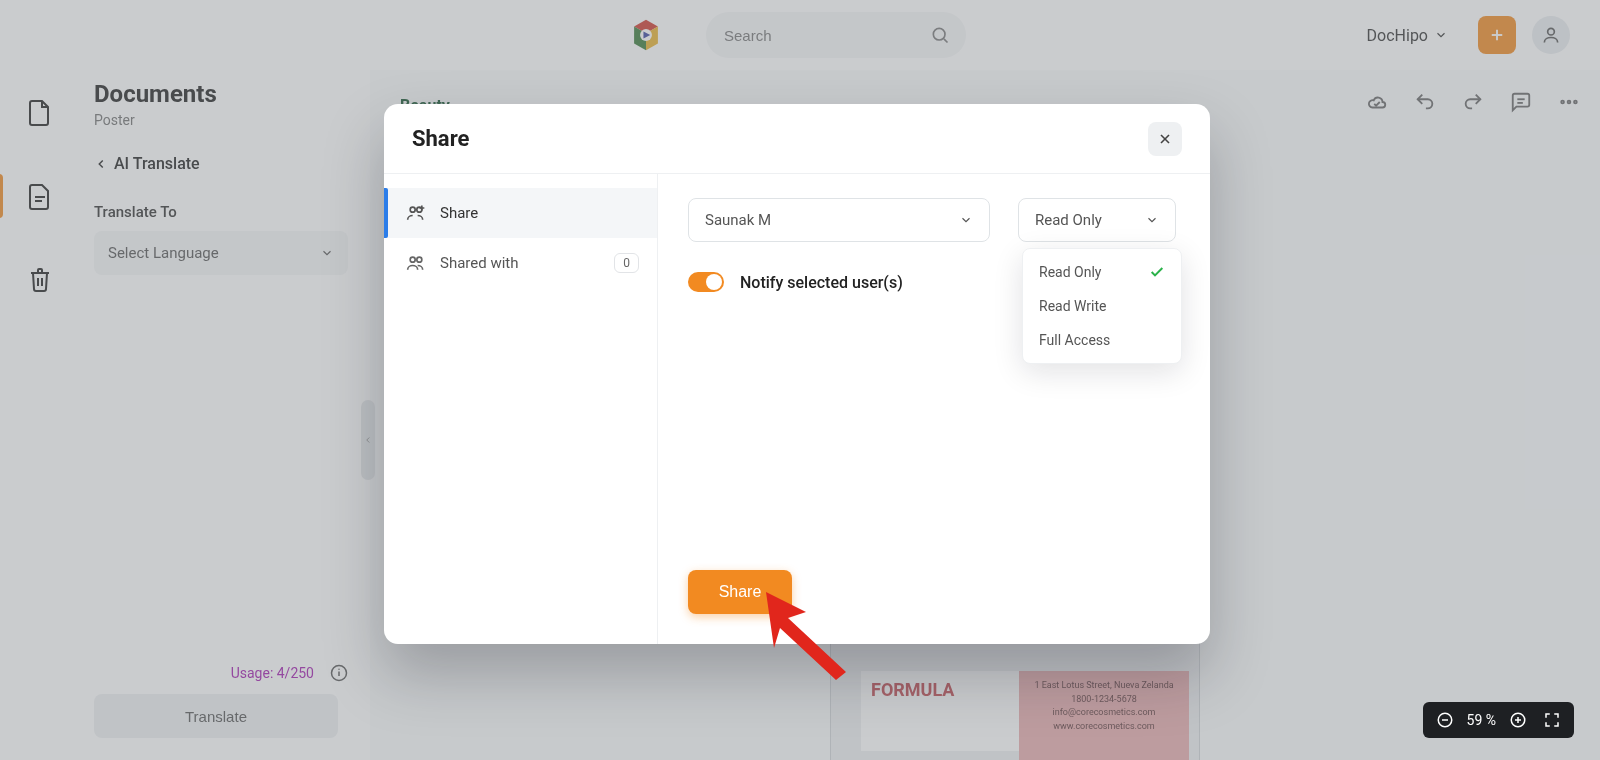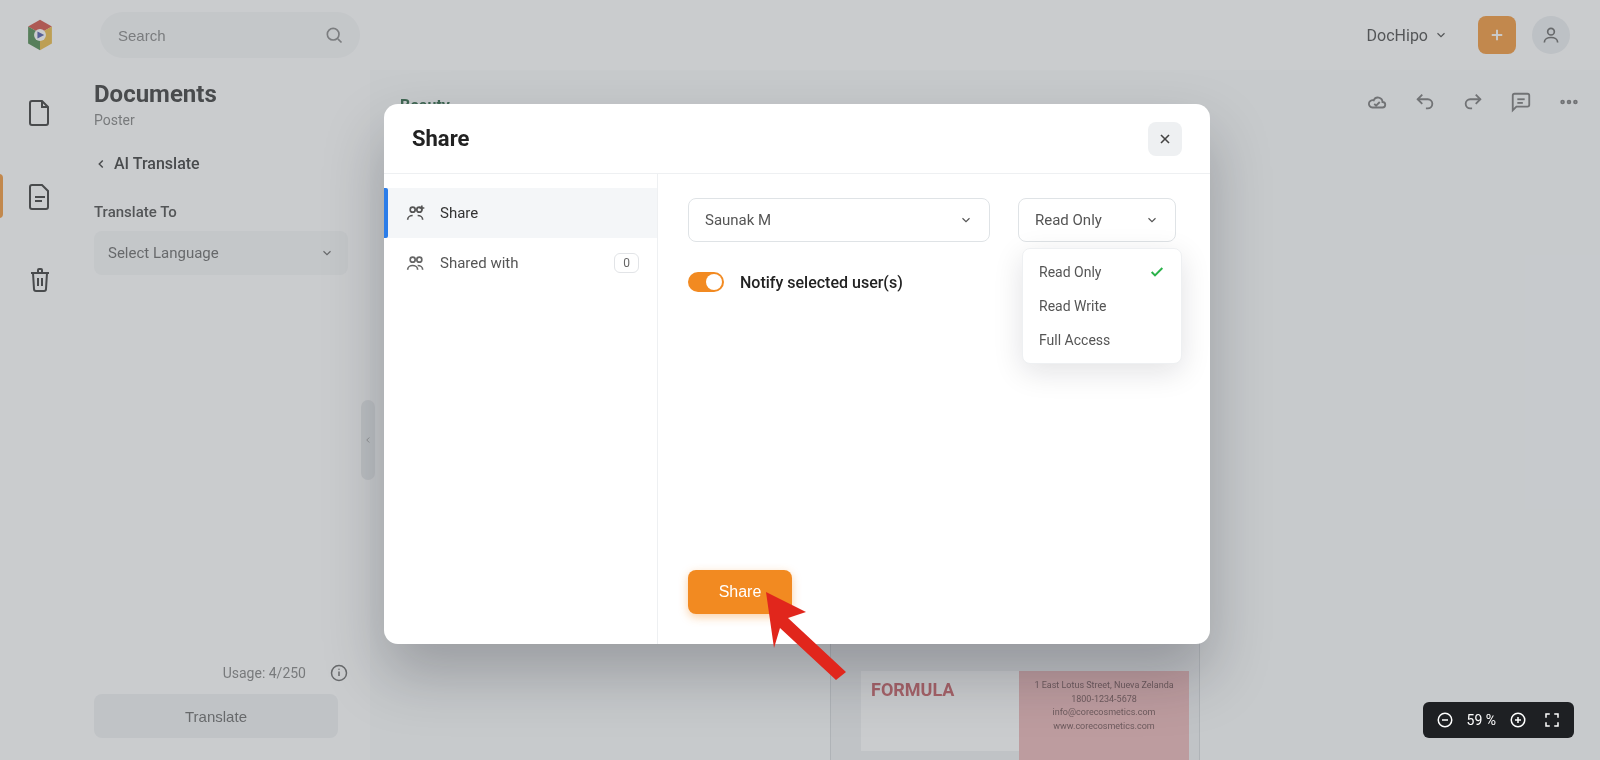--- a/index.html
+++ b/index.html
@@ -1,18 +1,18 @@
 <!DOCTYPE html>
 <html><head>
 <meta charset="utf-8">
 <style>
   * { box-sizing: border-box; margin: 0; padding: 0; }
   html, body { width: 1600px; height: 760px; font-family: -apple-system, BlinkMacSystemFont, "Segoe UI", Roboto, Helvetica, Arial, sans-serif; background:#fff; overflow:hidden; }
   
-  .topbar { position:absolute; top:0; left:0; width:1592px; height:70px; display:flex; align-items:center; padding:0 20px; }
+  .topbar { position:absolute; top:0; left:0; width:1592px; height:70px; display:flex; align-items:center; padding:0 20px;justify-content:center; }
   .logo-wrap { width:40px; height:40px; display:flex; align-items:center; justify-content:center; margin-right:40px; }
   .logo { width:34px; height:34px; position:relative; }
   .search-pill { position:relative; width:260px; height:46px; background:#f5f6f7; border-radius:24px; display:flex; align-items:center; padding:0 18px; }
   .search-pill input { border:none; background:transparent; width:200px; font-size:15px; outline:none; color:#555; }
   .search-icon { position:absolute; right:16px; top:50%; transform:translateY(-50%); }
   .top-right { position:absolute; right:22px; top:16px; display:flex; align-items:center; }
   .workspace { font-size:16px; color:#333; display:flex; align-items:center; gap:6px; margin-right:22px; padding:6px 8px; border-radius:10px; cursor:pointer;}
   .plus-btn { width:38px; height:38px; background:#f28a21; border-radius:8px; display:flex; align-items:center; justify-content:center; cursor:pointer; }
   .avatar-btn { width:38px; height:38px; background:#e9ecef; border-radius:50%; display:flex; align-items:center; justify-content:center; margin-left:16px; cursor:pointer;}
   
@@ -20,21 +20,21 @@
   .rail-item { width:44px; height:44px; display:flex; align-items:center; justify-content:center; border-radius:8px; cursor:pointer; }
   .rail-item.active { position:relative; }
   .rail-item.active::before { content:""; position:absolute; left:-20px; top:0; width:5px; height:44px; background:#f28a21; border-radius:0 4px 4px 0; }
   
   .sidepanel { position:absolute; top:70px; left:80px; width:290px; height:690px; padding:10px 22px 0 14px; }
   .sp-title { font-size:24px; font-weight:700; color:#222; }
   .sp-sub { font-size:14px; color:#737373; margin-top:4px; }
   .sp-back { display:flex; align-items:center; gap:6px; margin-top:26px; cursor:pointer; font-size:16px; color:#222; font-weight:500; }
   .sp-label { margin-top:30px; font-size:15px; color:#333; font-weight:500; }
   .sp-select { margin-top:10px; height:44px; background:#f5f6f7; border-radius:8px; display:flex; align-items:center; justify-content:space-between; padding:0 14px; font-size:15px; color:#555; cursor:pointer;}
-  .usage-row { position:absolute; bottom:78px; right:22px; display:flex; align-items:center; gap:24px; font-size:14px; color:#737373;}
+  .usage-row { position:absolute; bottom:78px; right:22px; display:flex; align-items:center; gap:16px; font-size:14px; color:#a21caf;}
   .translate-btn { position:absolute; bottom:22px; left:14px; width:244px; height:44px; background:#eef0f2; border:none; border-radius:8px; font-size:15px; color:#555; cursor:pointer;}
   
   .canvas-area { position:absolute; top:70px; left:370px; width:1230px; height:690px; background:#fafbfc; }
   .canvas-topbar { position:absolute; top:18px; left:30px; width:1180px; display:flex; align-items:center; justify-content:space-between;}
   .doc-title { font-size:16px; font-weight:700; color:#14532d;margin-top:8px; }
   .canvas-icons { display:flex; align-items:center; gap:26px; }
   .cicon { width:22px; height:22px; cursor:pointer; color:#666; }
   .collapse-handle { position:absolute; top:330px; left:-9px; width:14px; height:80px; background:#e6e8ea; border-radius:7px; display:flex; align-items:center; justify-content:center; cursor:pointer; }
   
   .poster { position:absolute; top:70px; left:460px; width:370px; height:640px; background:#eef0f2; border:1px solid #d0d4d8;}

